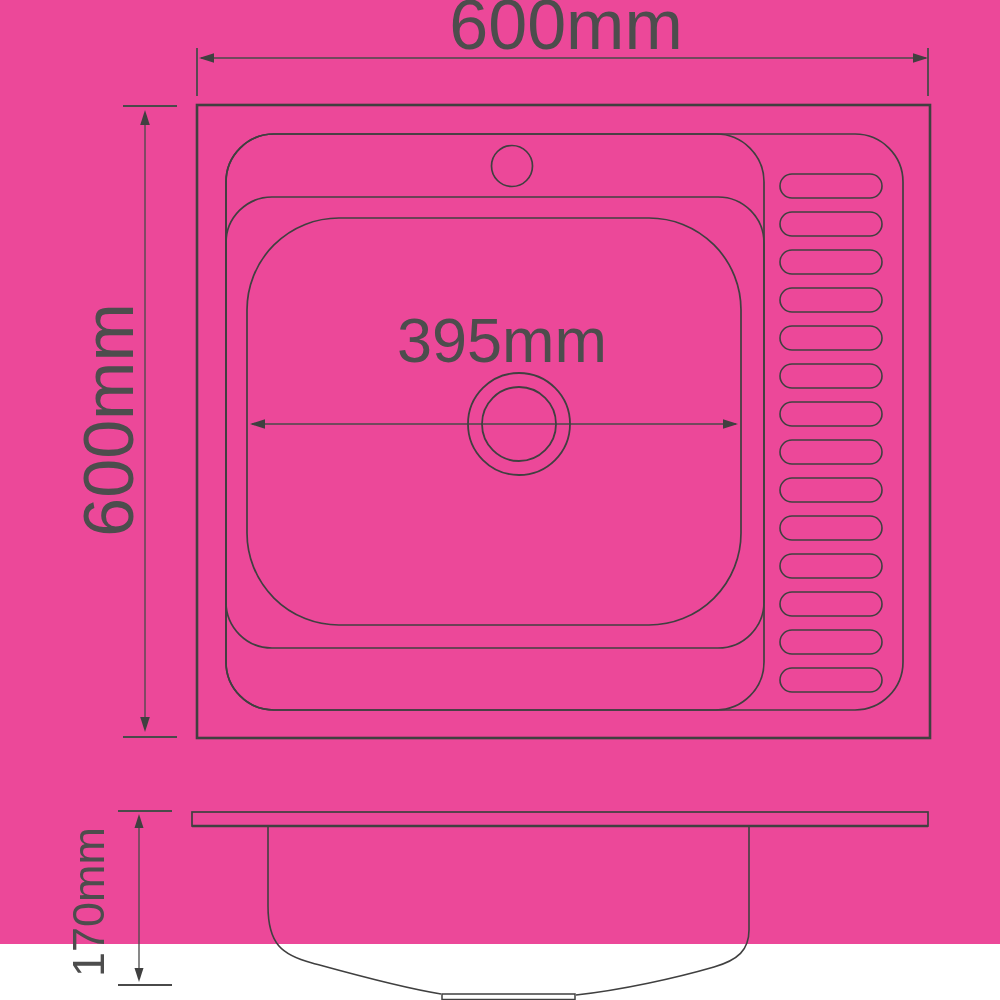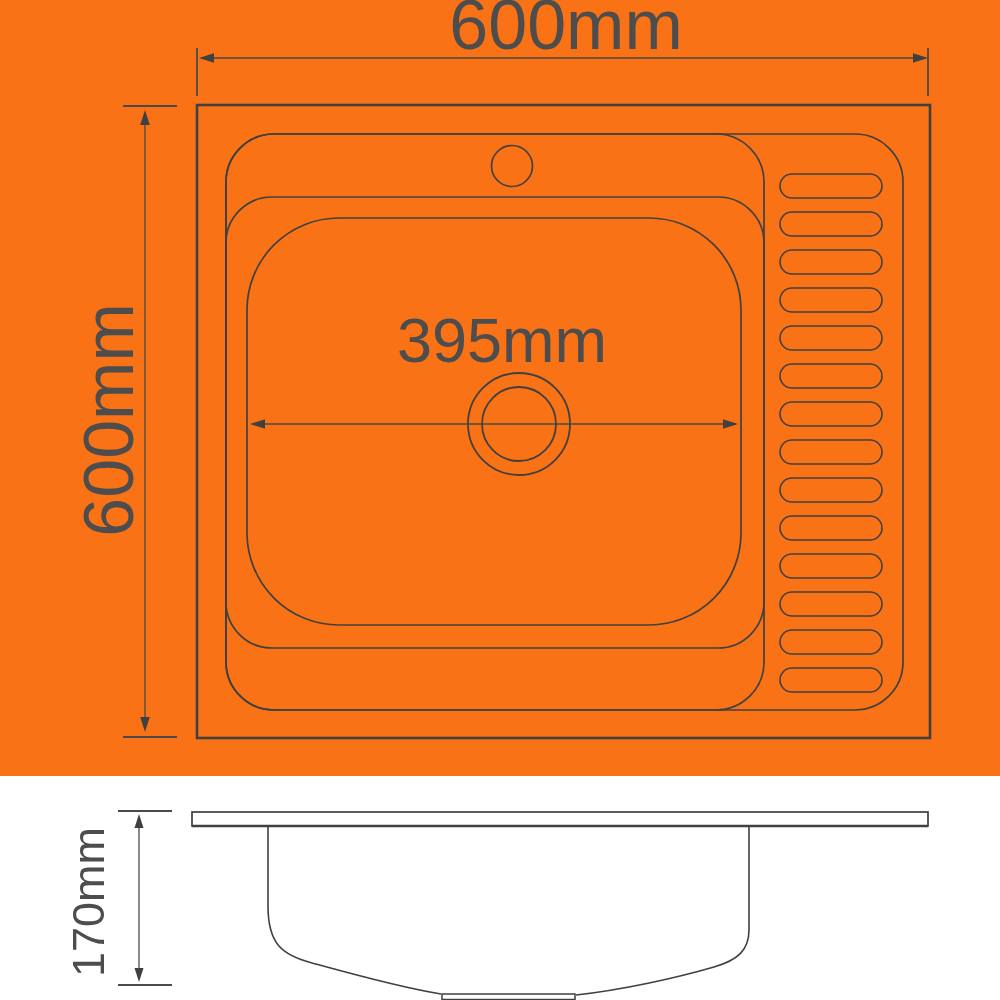--- a/index.html
+++ b/index.html
@@ -6,22 +6,22 @@
     margin: 0;
     padding: 0;
     background: #ffffff;
     width: 1000px;
     height: 1000px;
     overflow: hidden;
   }
   .canvas {
     position: relative;
     width: 1000px;
-    height: 776px;
-    background: #f97316;
+    height: 944px;
+    background: #ec4899;
   }
   svg {
     display: block;
   }
   .outline {
     fill: none;
     stroke: #404040;
   }
   .dimline {
     fill: none;

